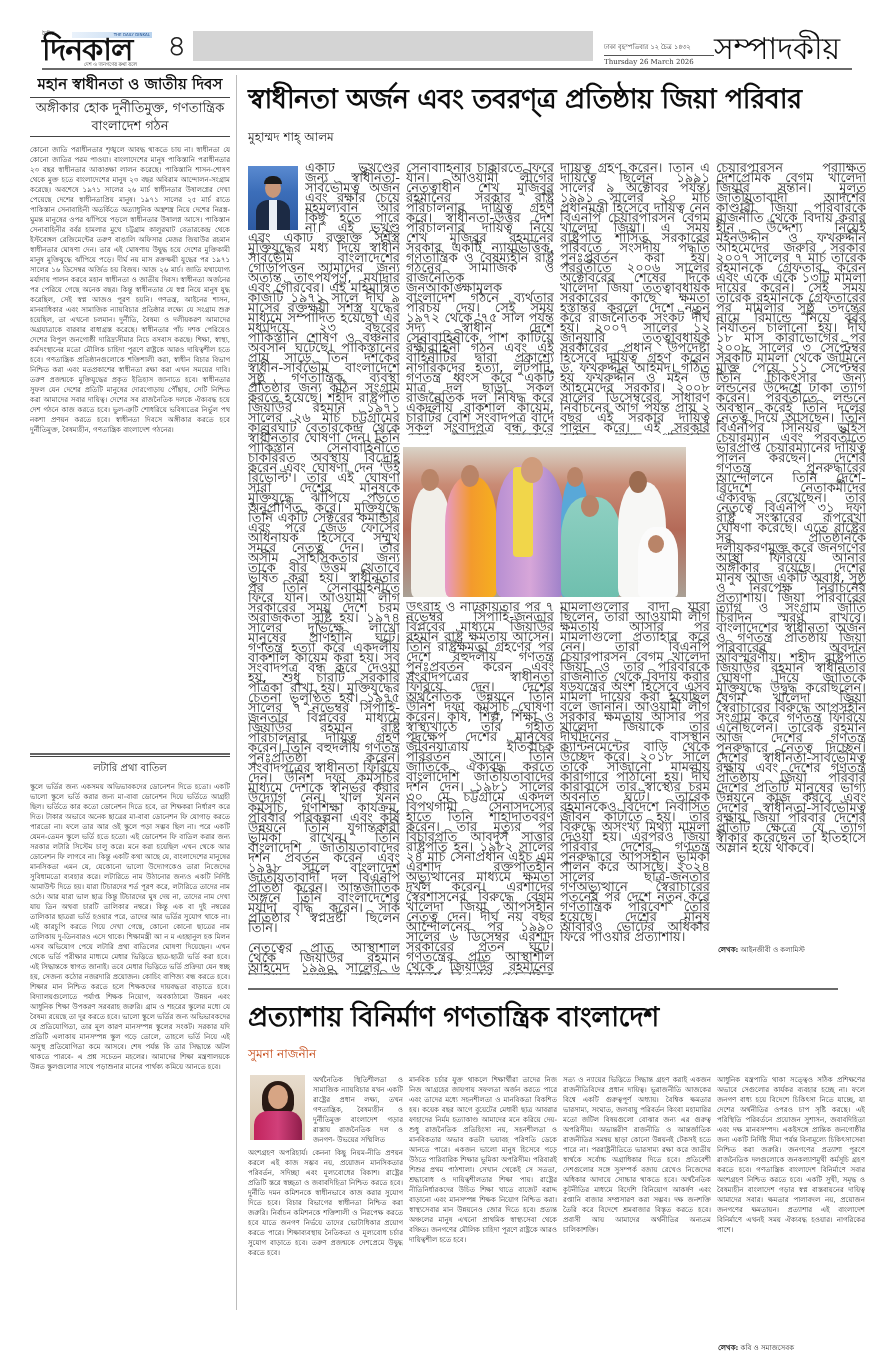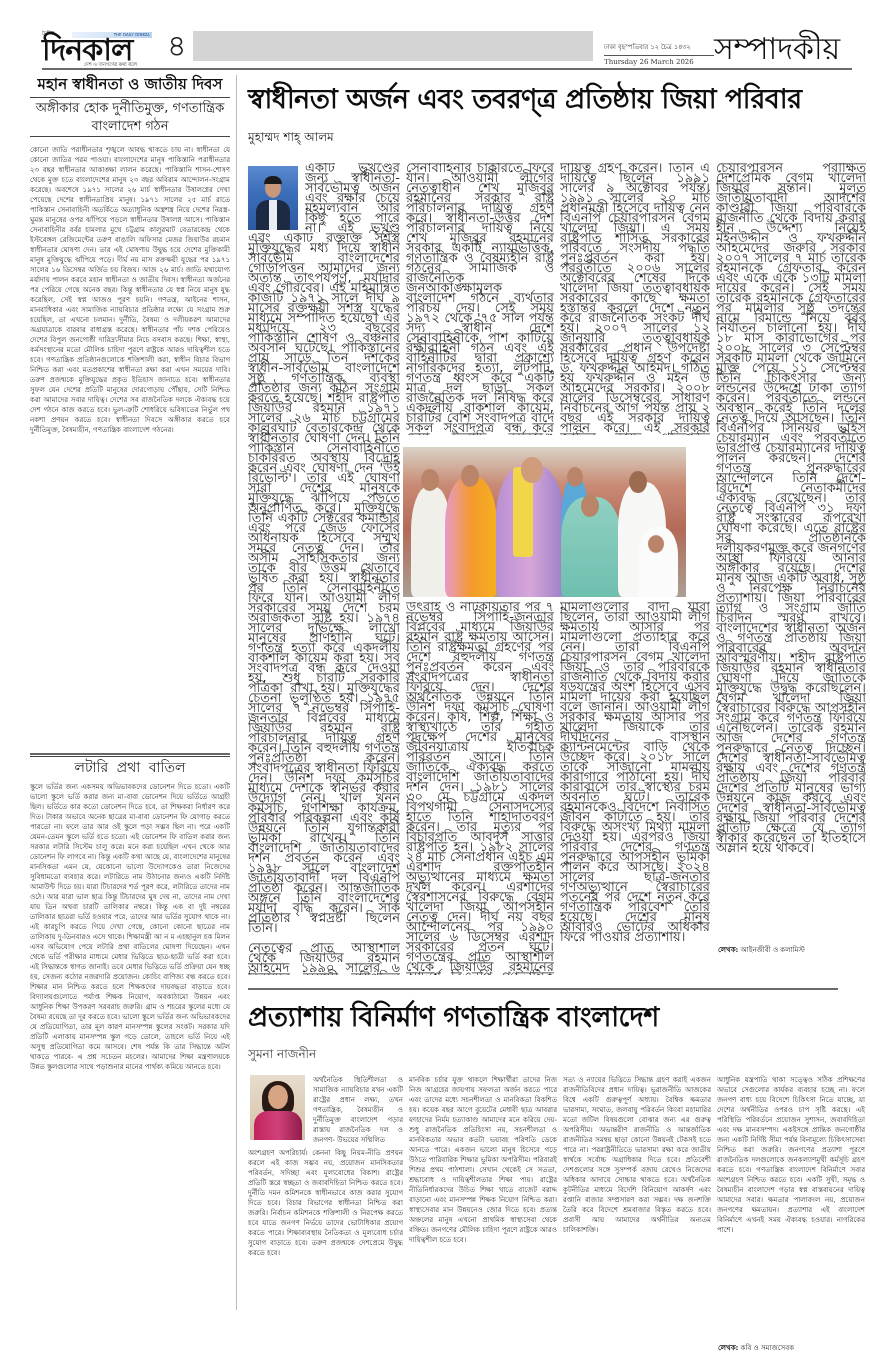--- a/index.html
+++ b/index.html
@@ -23,21 +23,21 @@
 
   
   .left-col { position: absolute; left: 30px; top: 72px; width: 200px; }
   .kicker-title { font-family: "DejaVu Serif", serif; font-weight: bold; font-size: 15px; text-align: center; line-height: 24px; color: #111; }
   .kicker-rule { height: 1px; background: #444; margin: 1px 0; }
   .kicker-sub { font-size: 13px; text-align: center; line-height: 18px; color: #222; }
   .body-text { font-size: 7px; line-height: 10px; color: #2a2a2a; text-align: justify; }
   .left-body-1 { height: 598px; overflow: hidden; margin-top: 8px; }
   .sec2-rule { height: 2px; background: #666; margin-top: 10px; }
   .sec2-title { font-family: "DejaVu Serif", serif; font-weight: bold; font-size: 17px; text-align: center; line-height: 30px; color: #111; }
-  .sec2-sub { font-size: 14px; text-align: center; line-height: 20px; color: #222; font-family: Liberation Mono, monospace; }
+  .sec2-sub { font-size: 10px; text-align: center; line-height: 20px; color: #222; }
   .left-body-2 { height: 535px; overflow: hidden; margin-top: 4px; }
 
   
   .vsep { position: absolute; left: 236px; top: 75px; width: 1px; height: 1235px; background: #bbb; }
 
   
   .art1-head { position: absolute; left: 248px; top: 78px; width: 600px; font-family: "DejaVu Sans", sans-serif; font-weight: bold; font-size: 27px; line-height: 42px; color: #0d0d0d; letter-spacing: -0.5px; }
   .art1-byline { position: absolute; left: 248px; top: 128px; font-size: 12px; color: #222; }
   .author-photo-1 { position: absolute; left: 248px; top: 166px; width: 50px; height: 64px; background: linear-gradient(180deg,#5a8ad0 0%,#3c6eb9 40%,#2d5aa3 100%); }
   .author-photo-1 .face { position: absolute; left: 17px; top: 12px; width: 16px; height: 20px; border-radius: 50%; background: #c9987a; }
@@ -58,21 +58,21 @@
   .author-note-1 b { font-weight: bold; }
 
   .family-photo { position: absolute; left: 403px; top: 447px; width: 283px; height: 150px; background: linear-gradient(180deg,#d9d3c7 0%,#c98b75 25%,#b46a58 55%,#a9a095 100%); overflow: hidden; }
   .fp-p { position: absolute; bottom: 0; border-radius: 40% 40% 8% 8%; }
   .fp-head { position: absolute; border-radius: 50%; background: #b98468; }
 
   .rule-mid { position: absolute; left: 248px; top: 988px; width: 590px; height: 2px; background: #6a6a6a; }
 
   
   .art2-head { position: absolute; left: 248px; top: 995px; width: 600px; font-weight: bold; font-size: 27px; line-height: 44px; color: #0d0d0d; letter-spacing: -0.5px; }
-  .art2-byline { position: absolute; left: 248px; top: 1045px; font-size: 12px; color: #404040; }
+  .art2-byline { position: absolute; left: 248px; top: 1045px; font-size: 12px; color: #c2410c; }
   .author-photo-2 { position: absolute; left: 250px; top: 1075px; width: 55px; height: 65px; background: linear-gradient(180deg,#e7dccd 0%,#d5c1a7 100%); overflow: hidden; }
   .author-photo-2 .hair { position: absolute; left: 12px; top: 6px; width: 32px; height: 34px; border-radius: 50% 50% 30% 30%; background: #2a1a14; }
   .author-photo-2 .face { position: absolute; left: 18px; top: 10px; width: 20px; height: 24px; border-radius: 50%; background: #d7a584; }
   .author-photo-2 .dress { position: absolute; left: 4px; top: 36px; width: 48px; height: 30px; border-radius: 14px 14px 0 0; background: linear-gradient(90deg,#c2245d,#d1407a,#8f1d4a); }
 
   .a2-col { position: absolute; font-size: 7px; line-height: 10px; color: #2a2a2a; text-align: justify; overflow: hidden; }
   .a2-col1a { left: 313px; top: 1075px; width: 90px; height: 72px; }
   .a2-col1b { left: 248px; top: 1148px; width: 155px; height: 150px; }
   .a2-col2 { left: 409px; top: 1075px; width: 148px; height: 225px; }
   .a2-col3 { left: 563px; top: 1075px; width: 148px; height: 225px; }

